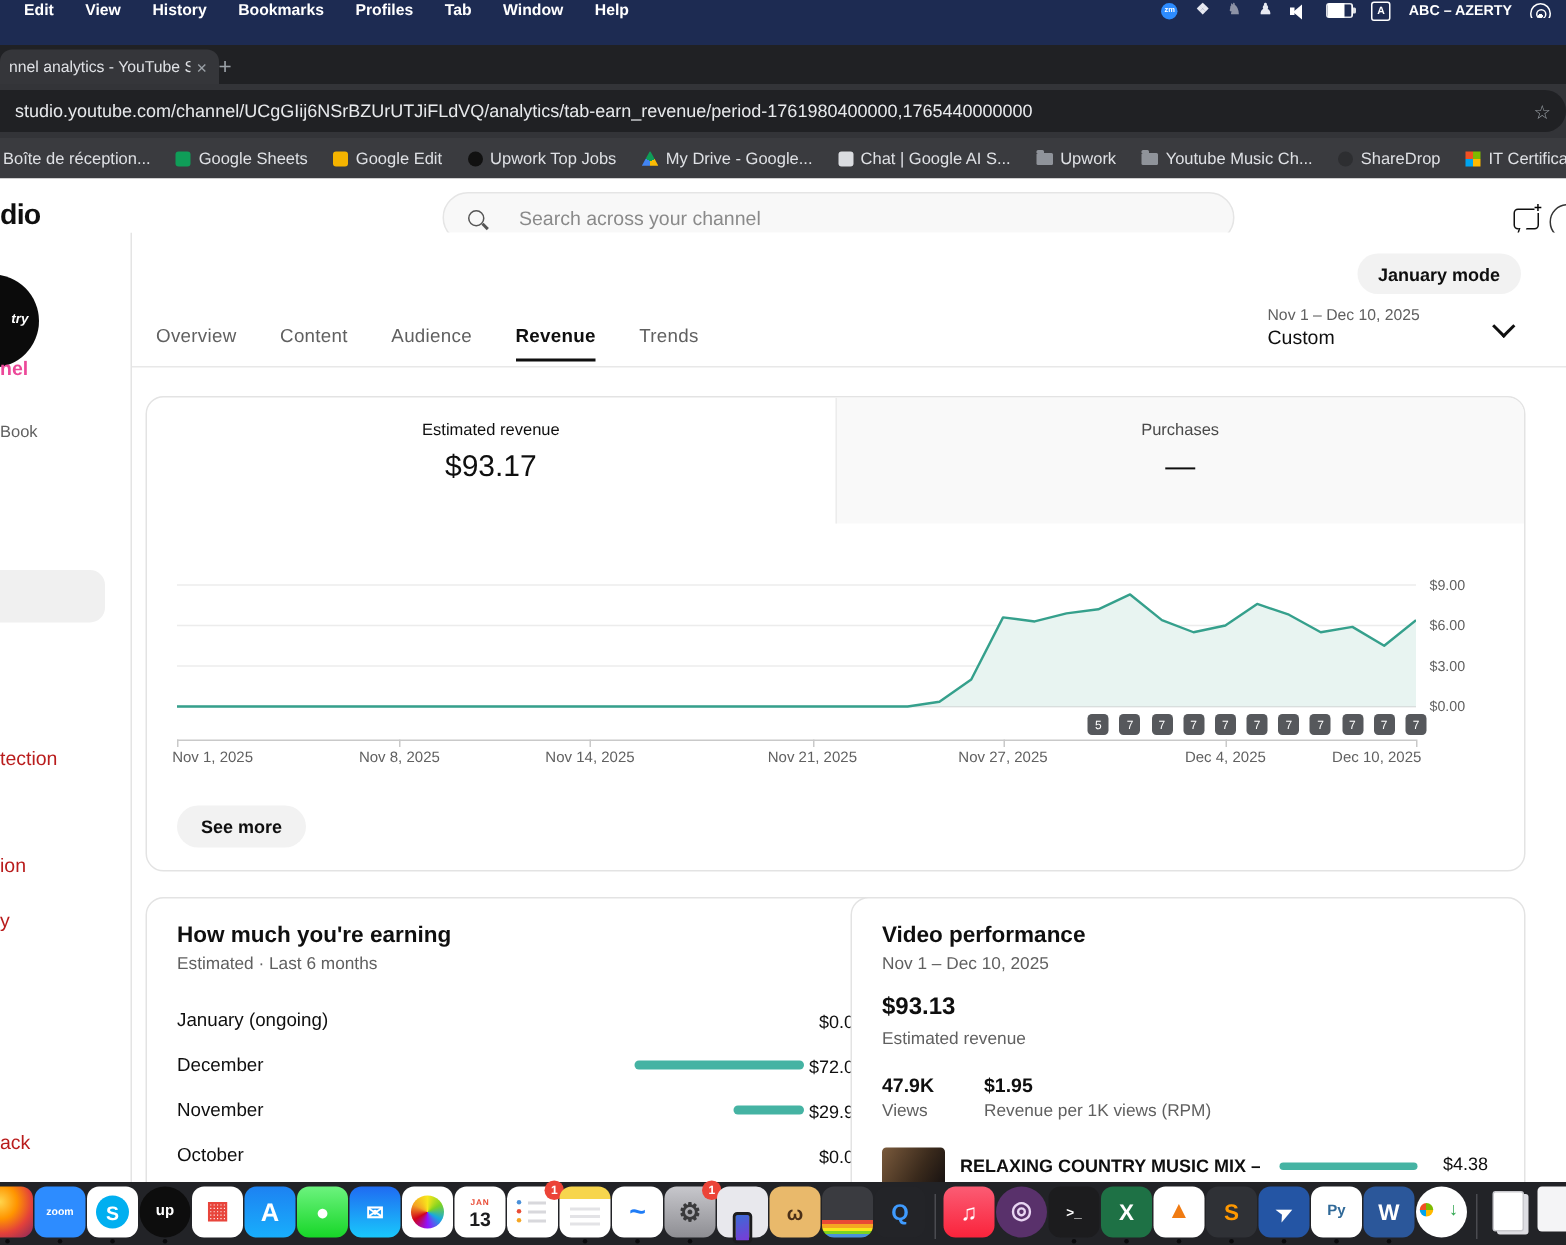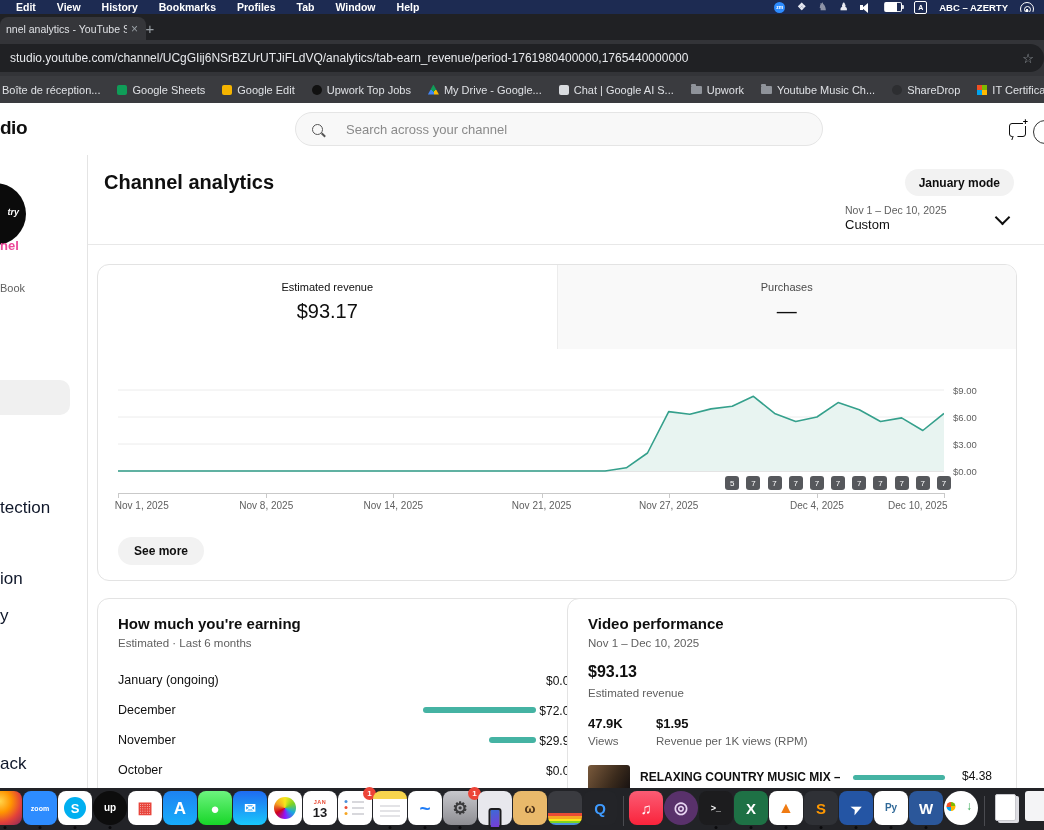--- a/index.html
+++ b/index.html
@@ -1,20 +1,20 @@
 <!DOCTYPE html>
 <html><head>
 <meta charset="utf-8">
 <style>
   html,body{margin:0;padding:0;}
   body{width:1044px;height:830px;overflow:hidden;position:relative;background:#fff;
        font-family:"Liberation Sans",sans-serif;-webkit-font-smoothing:antialiased;}
   
   .menubar{height:14px;background:#1d2b52;display:flex;align-items:center;justify-content:space-between;
-           padding:0 10px 0 16px;color:#fff;}
+           padding:0 10px 16px 16px;color:#fff;}
   .menu-left{display:flex;gap:21px;font-size:10.5px;font-weight:700;}
   .menu-left span{white-space:nowrap;}
   .menu-right{display:flex;gap:12px;align-items:center;font-size:9.5px;font-weight:600;}
   .zm{width:11px;height:11px;border-radius:50%;background:#2d8cff;color:#fff;font-size:5px;
       display:flex;align-items:center;justify-content:center;font-weight:700;}
   .stat-glyph{color:#e8eaf2;font-size:10px;line-height:10px;}
   .mute{position:relative;width:12px;height:10px;}
   .mute::before{content:"";position:absolute;left:0;top:3px;width:3px;height:5px;background:#fff;}
   .mute::after{content:"";position:absolute;left:2px;top:1px;border-top:5px solid transparent;
                border-bottom:5px solid transparent;border-right:6px solid #fff;}
@@ -78,21 +78,21 @@
   
   .main{position:absolute;top:155px;left:0;width:1044px;height:633px;background:#fff;overflow:hidden;}
   .sidebar{position:absolute;left:0;top:0;width:88px;height:633px;border-right:1px solid #e4e4e4;
            box-sizing:border-box;}
   .s-avatar{position:absolute;left:-36px;top:28px;width:62px;height:62px;border-radius:50%;background:#0b0b0b;}
   .s-avatar span{position:absolute;right:7px;top:24px;color:#fff;font-size:9px;font-weight:700;font-style:italic;}
   .s-frag{position:absolute;left:0;white-space:nowrap;}
   .frag-channel{top:83px;font-size:13px;font-weight:700;color:#ec4899;}
   .frag-name{top:127px;font-size:11px;color:#606060;}
   .s-selected{position:absolute;left:-30px;top:225px;width:100px;height:35px;background:#f0f0f0;border-radius:10px;}
-  .frag-item{font-size:17px;color:#0f172a;}
+  .frag-item{font-size:13px;color:#b91c1c;}
   
   .content{position:absolute;left:88px;top:0;width:956px;height:633px;}
   .page-title{position:absolute;left:16px;top:16px;font-size:20px;font-weight:700;color:#0f0f0f;}
   .adv-btn{position:absolute;right:30px;top:14px;height:27px;padding:0 14px;background:#f2f2f2;
            border-radius:14px;display:flex;align-items:center;font-size:12px;font-weight:600;color:#0f0f0f;}
   .antabs{position:absolute;left:16px;top:62px;display:flex;gap:29px;}
   .antab{font-size:12.5px;font-weight:500;color:#606060;padding-bottom:10px;position:relative;letter-spacing:.2px;}
   .antab.active{color:#0f0f0f;font-weight:700;}
   .antab.active::after{content:"";position:absolute;left:0;right:0;bottom:0;height:2.5px;background:#0f0f0f;}
   .divider{position:absolute;left:0;right:0;top:89px;height:1px;background:#e8e8e8;}
@@ -278,22 +278,28 @@
     <div class="s-selected"></div>
     <div id="side-frags">
         <div class="s-frag frag-item" style="top: 343px;">tection</div>
         <div class="s-frag frag-item" style="top: 414px;">ion</div>
         <div class="s-frag frag-item" style="top: 451px;">y</div>
         <div class="s-frag frag-item" style="top: 599px;">ack</div>
       </div>
   </div>
 
   <div class="content">
-    <div class="page-title">Channel analytics</div>
     <div class="adv-btn">January mode</div>
+    <div class="antabs" id="antabs">
+        <div class="antab">Overview</div>
+        <div class="antab">Content</div>
+        <div class="antab">Audience</div>
+        <div class="antab active">Revenue</div>
+        <div class="antab">Trends</div>
+      </div>
     <div class="divider"></div>
     <div class="daterange">Nov 1 – Dec 10, 2025</div>
     <div class="datemode">Custom</div>
     <div class="chev"></div>
 
     <div class="card card1">
       <div class="metric-head" id="metric-head">
           <div class="metric">
             <div class="mlab">Estimated revenue</div>
             <div class="mval">$93.17</div>

